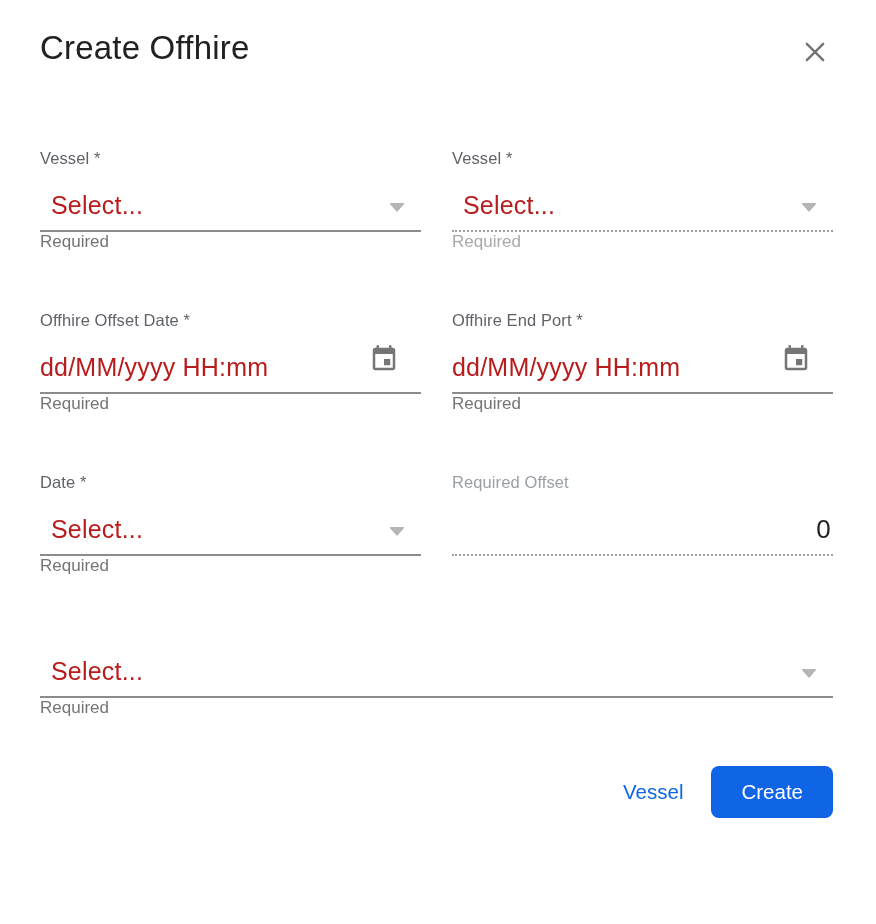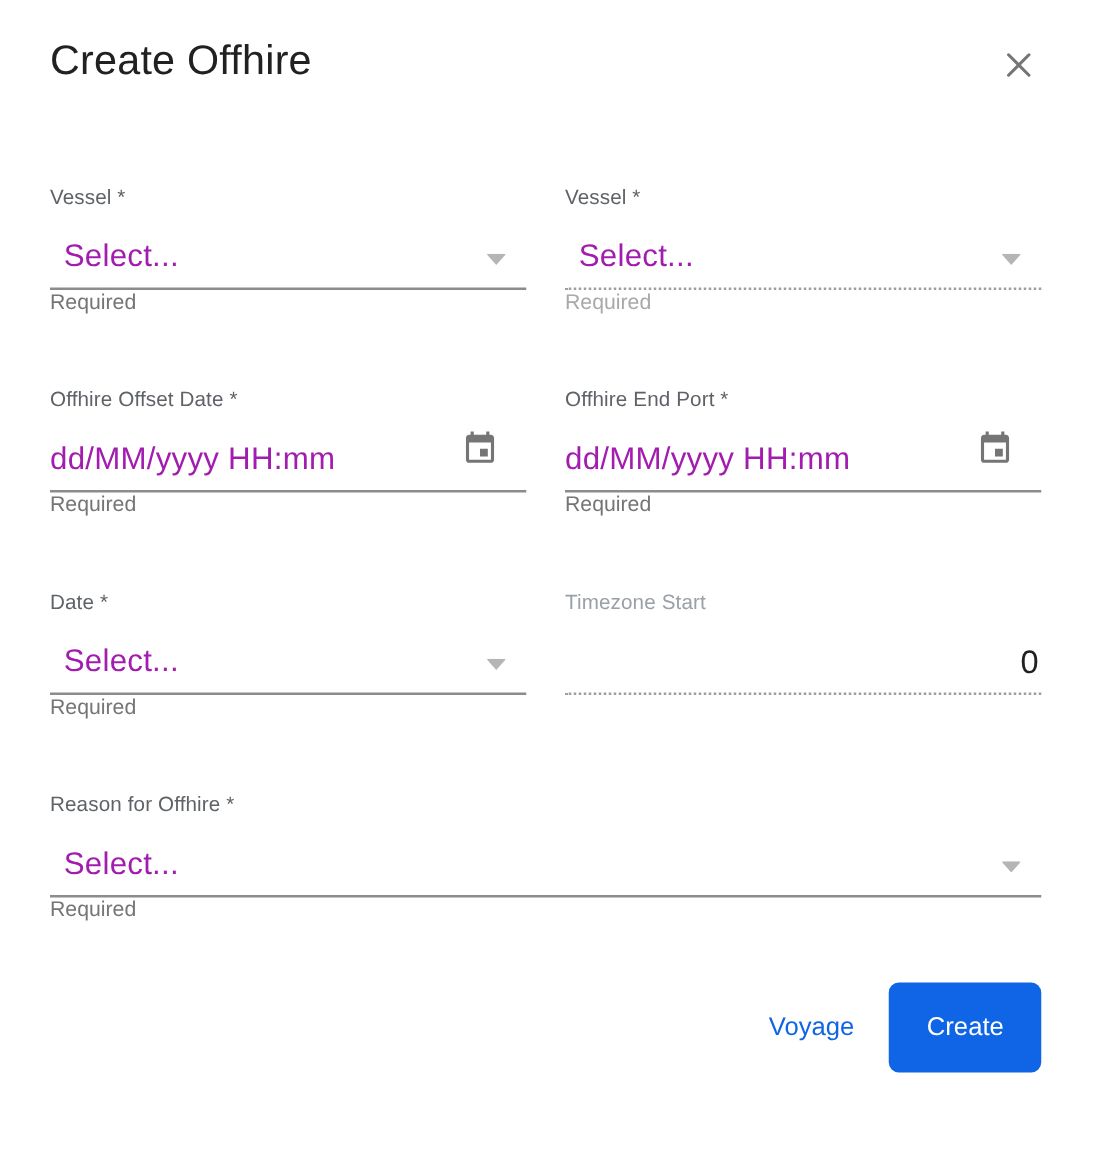--- a/index.html
+++ b/index.html
@@ -10,38 +10,38 @@
   .page-title { font-size:33px; line-height:40px; font-weight:400; color:#212121; letter-spacing:0.2px; }
   .close-btn { background:none; border:none; cursor:pointer; padding:4px; margin-top:6px; line-height:0; }
 
   .form { display:grid; grid-template-columns:1fr 1fr; column-gap:31px; row-gap:58px; margin-top:78px; }
   .field { display:block; }
   .field-reason { grid-column:1 / -1; }
 
   .label { font-size:16.5px; line-height:20px; color:#5f6368; letter-spacing:0.1px; }
   .control { position:relative; margin-top:10px; height:54px; border-bottom:2px solid #8c8c8c; display:flex; align-items:flex-end; padding-bottom:11px; cursor:pointer; }
   .control.dotted { border-bottom:2px dotted #9e9e9e; }
-  .value { font-size:25px; line-height:28px; color:#a21caf; letter-spacing:0.2px; }
+  .value { font-size:25px; line-height:28px; color:#b91c1c; letter-spacing:0.2px; }
   .select .value { padding-left:11px; }
   .value.filled { color:#212121; font-size:26px; }
   .control.right-align { justify-content:flex-end; }
   .control.right-align .value { padding-right:2px; }
 
   .chevron { position:absolute; right:16px; bottom:18px; width:0; height:0;
              border-left:8px solid transparent; border-right:8px solid transparent;
              border-top:9px solid #b5b5b5; border-radius:2px; }
   .cal-btn { position:absolute; right:22px; bottom:18px; background:none; border:none; cursor:pointer; line-height:0; padding:0; }
 
   .helper { font-size:17px; line-height:20px; color:#757575; }
   .helper.dim { color:#a9a9a9; }
   .dim-label { color:#9aa0a6; }
 
   .actions { display:flex; justify-content:flex-end; align-items:center; margin-top:48px; }
   .cancel-btn { background:none; border:none; color:#1065e6; font-size:20.5px; font-family:"Liberation Sans", sans-serif; padding:10px 14px; margin-right:14px; cursor:pointer; }
-  .create-btn { background:#1065e6; border:none; color:#ffffff; font-size:20.5px; font-family:"Liberation Sans", sans-serif; padding:0 30px; height:72px; border-radius:8px; cursor:pointer; }
+  .create-btn { background:#1065e6; border:none; color:#ffffff; font-size:20.5px; font-family:"Liberation Sans", sans-serif; padding:0 30px; height:52px; border-radius:8px; cursor:pointer; }
 </style>
 </head>
 <body>
 
 <div class="dialog">
 
   <div class="dialog-header">
     <div class="page-title">Create Offhire</div>
     <button class="close-btn">
       <span>
@@ -105,35 +105,34 @@
     <div class="field">
       <div class="label">Date *</div>
       <div class="control select">
         <span class="value">Select...</span>
         <span class="chevron"></span>
       </div>
       <div class="helper">Required</div>
     </div>
 
     <div class="field">
-      <div class="label dim-label">Timezone Start</div>
+      <div class="label dim-label">Required Offset</div>
       <div class="control dotted right-align">
         <span class="value filled">0</span>
       </div>
     </div>
 
     <div class="field field-reason">
-      <div class="label">Reason for Offhire *</div>
       <div class="control select">
         <span class="value">Select...</span>
         <span class="chevron"></span>
       </div>
       <div class="helper">Required</div>
     </div>
 
   </div>
 
   <div class="actions">
-    <button class="cancel-btn">Voyage</button>
+    <button class="cancel-btn">Vessel</button>
     <button class="create-btn">Create</button>
   </div>
 
 </div>
 
 </body></html>

